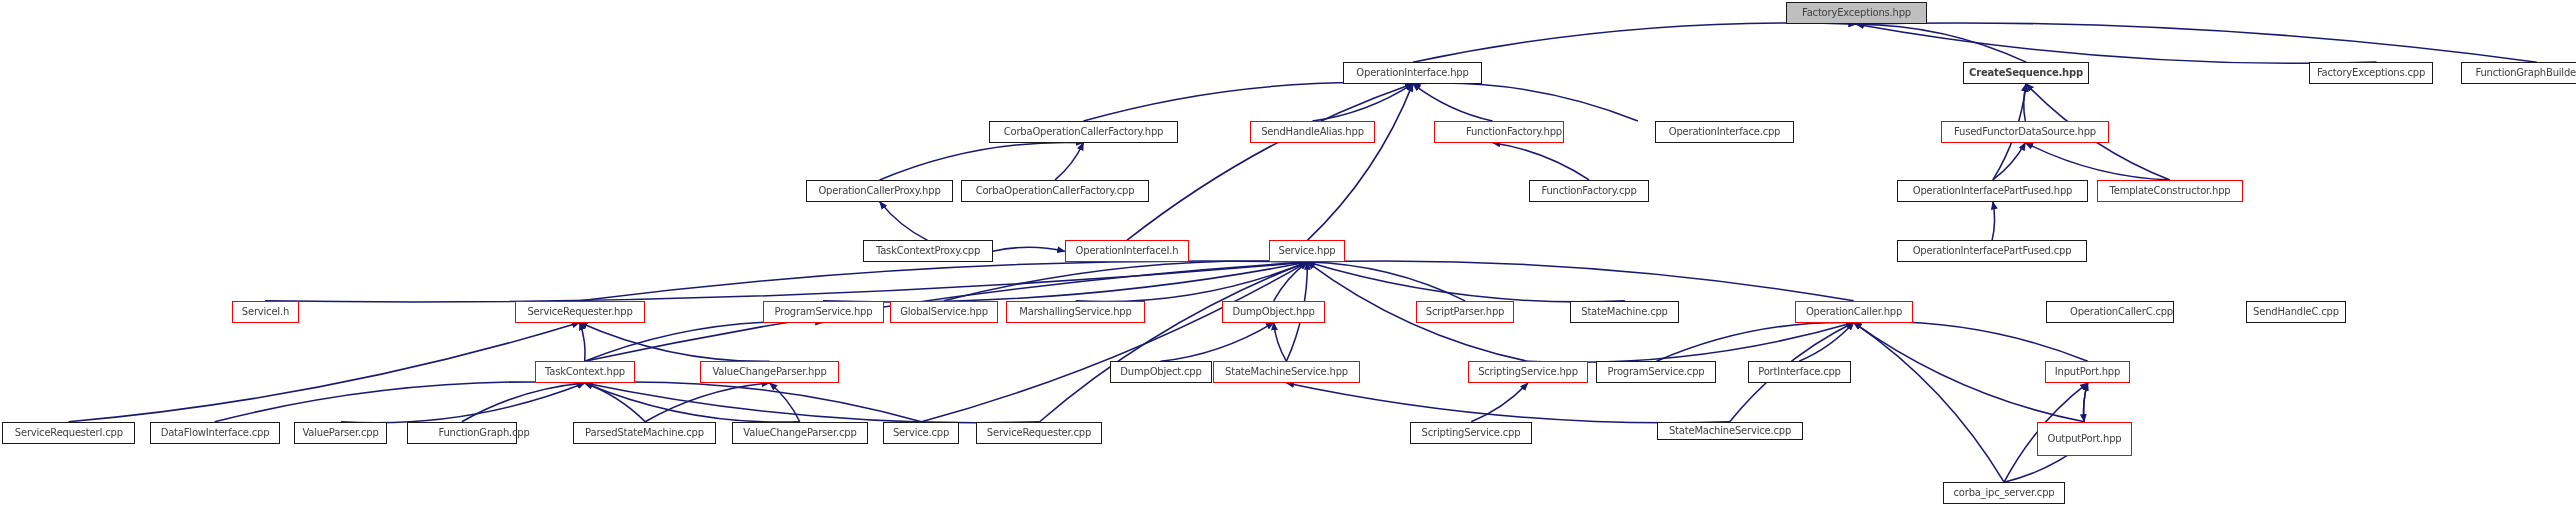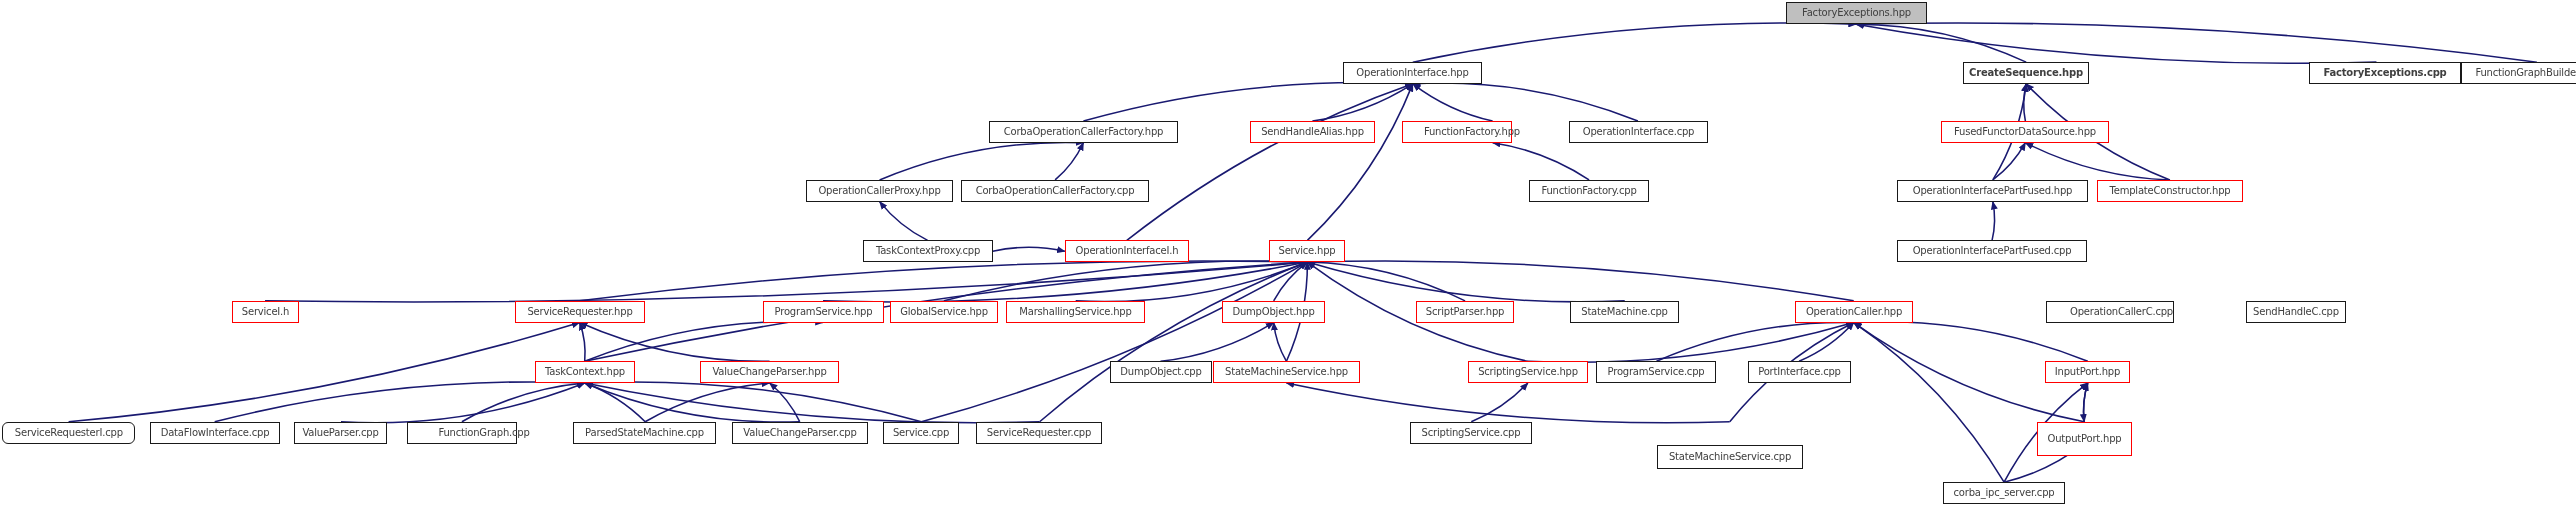--- a/index.html
+++ b/index.html
@@ -122,26 +122,26 @@
         <path d="M1189,544 Q975.7512126328393,484.22946222062694 754.5,494" marker-end="url(#arrow)"></path>
         <path d="M1341.5,544 Q1045.0294960347005,553.8737165526151 754.5,494" marker-end="url(#arrow)"></path>
         <path d="M1032,544 Q1018,514.71 993,494" marker-end="url(#arrow)"></path>
         <path d="M832.5,544 Q907.25,501.345 993,494" marker-end="url(#arrow)"></path>
       </g>
   </svg>
   <div id="nodes">
       <div class="node root-node" style="left: 1786px; top: 2.3px; width: 141px; height: 22px;">FactoryExceptions.hpp</div>
       <div class="node src-black" style="left: 1343px; top: 62px; width: 139px; height: 22px;">OperationInterface.hpp</div>
       <div class="node src-black" style="left: 1963px; top: 62px; width: 126px; height: 22px; font-weight: bold;">CreateSequence.hpp</div>
-      <div class="node src-black" style="left: 2309px; top: 62px; width: 152px; height: 22px; font-weight: bold;">FactoryExceptions.cpp</div>
+      <div class="node src-black" style="left: 2309px; top: 62px; width: 124px; height: 22px;">FactoryExceptions.cpp</div>
       <div class="node src-black" style="left: 2461px; top: 62px; width: 153px; height: 22px;">FunctionGraphBuilder.cpp</div>
       <div class="node src-black" style="left: 989px; top: 121px; width: 189px; height: 22px;">CorbaOperationCallerFactory.hpp</div>
       <div class="node hdr-red" style="left: 1250px; top: 121px; width: 125px; height: 22px;">SendHandleAlias.hpp</div>
-      <div class="node hdr-red" style="left: 1402px; top: 121px; width: 110px; height: 22px; padding-left: 30px;">FunctionFactory.hpp</div>
-      <div class="node src-black" style="left: 1569px; top: 121px; width: 139px; height: 22px;">OperationInterface.cpp</div>
+      <div class="node hdr-red" style="left: 1434px; top: 121px; width: 130px; height: 22px; padding-left: 30px;">FunctionFactory.hpp</div>
+      <div class="node src-black" style="left: 1655px; top: 121px; width: 139px; height: 22px;">OperationInterface.cpp</div>
       <div class="node hdr-red" style="left: 1941px; top: 121px; width: 168px; height: 22px;">FusedFunctorDataSource.hpp</div>
       <div class="node src-black" style="left: 806px; top: 180px; width: 147px; height: 22px;">OperationCallerProxy.hpp</div>
       <div class="node src-black" style="left: 961px; top: 180px; width: 188px; height: 22px;">CorbaOperationCallerFactory.cpp</div>
       <div class="node src-black" style="left: 1529px; top: 180px; width: 120px; height: 22px;">FunctionFactory.cpp</div>
       <div class="node src-black" style="left: 1897px; top: 180px; width: 191px; height: 22px;">OperationInterfacePartFused.hpp</div>
       <div class="node hdr-red" style="left: 2097px; top: 180px; width: 146px; height: 22px;">TemplateConstructor.hpp</div>
       <div class="node src-black" style="left: 863px; top: 240px; width: 130px; height: 22px;">TaskContextProxy.cpp</div>
       <div class="node hdr-red" style="left: 1065px; top: 240px; width: 124px; height: 22px;">OperationInterfaceI.h</div>
       <div class="node hdr-red" style="left: 1269px; top: 240px; width: 76px; height: 22px;">Service.hpp</div>
       <div class="node src-black" style="left: 1897px; top: 240px; width: 190px; height: 22px;">OperationInterfacePartFused.cpp</div>
@@ -157,27 +157,27 @@
       <div class="node src-black" style="left: 2046px; top: 301px; width: 128px; height: 22px; padding-left: 23px;">OperationCallerC.cpp</div>
       <div class="node src-black" style="left: 2246px; top: 301px; width: 100px; height: 22px;">SendHandleC.cpp</div>
       <div class="node hdr-red" style="left: 535px; top: 361px; width: 100px; height: 22px;">TaskContext.hpp</div>
       <div class="node hdr-red" style="left: 700px; top: 361px; width: 139px; height: 22px;">ValueChangeParser.hpp</div>
       <div class="node src-black" style="left: 1110px; top: 361px; width: 102px; height: 22px;">DumpObject.cpp</div>
       <div class="node hdr-red" style="left: 1213px; top: 361px; width: 147px; height: 22px;">StateMachineService.hpp</div>
       <div class="node hdr-red" style="left: 1468px; top: 361px; width: 120px; height: 22px;">ScriptingService.hpp</div>
       <div class="node src-black" style="left: 1596px; top: 361px; width: 120px; height: 22px;">ProgramService.cpp</div>
       <div class="node src-black" style="left: 1748px; top: 361px; width: 103px; height: 22px;">PortInterface.cpp</div>
       <div class="node hdr-red" style="left: 2045px; top: 361px; width: 85px; height: 22px;">InputPort.hpp</div>
-      <div class="node src-black" style="left: 2.3px; top: 422px; width: 133px; height: 22px; border-radius: 6px;">ServiceRequesterI.cpp</div>
+      <div class="node src-black" style="left: 2.3px; top: 422px; width: 133px; height: 22px;">ServiceRequesterI.cpp</div>
       <div class="node src-black" style="left: 150px; top: 422px; width: 130px; height: 22px;">DataFlowInterface.cpp</div>
       <div class="node src-black" style="left: 294px; top: 422px; width: 93px; height: 22px;">ValueParser.cpp</div>
       <div class="node src-black" style="left: 407px; top: 422px; width: 110px; height: 22px; padding-left: 44px;">FunctionGraph.cpp</div>
       <div class="node src-black" style="left: 573px; top: 422px; width: 143px; height: 22px;">ParsedStateMachine.cpp</div>
       <div class="node src-black" style="left: 732px; top: 422px; width: 136px; height: 22px;">ValueChangeParser.cpp</div>
       <div class="node src-black" style="left: 883px; top: 422px; width: 76px; height: 22px;">Service.cpp</div>
       <div class="node src-black" style="left: 976px; top: 422px; width: 126px; height: 22px;">ServiceRequester.cpp</div>
       <div class="node src-black" style="left: 1410px; top: 422px; width: 122px; height: 22px;">ScriptingService.cpp</div>
-      <div class="node src-black" style="left: 1657px; top: 445px; width: 146px; height: 24px;">StateMachineService.cpp</div>
+      <div class="node src-black" style="left: 1657px; top: 422px; width: 146px; height: 18px;">StateMachineService.cpp</div>
       <div class="node hdr-red" style="left: 2037px; top: 422px; width: 95px; height: 34px;">OutputPort.hpp</div>
       <div class="node src-black" style="left: 1943px; top: 482px; width: 122px; height: 22px;">corba_ipc_server.cpp</div>
     </div>
 </div>
 
 
 </body></html>

